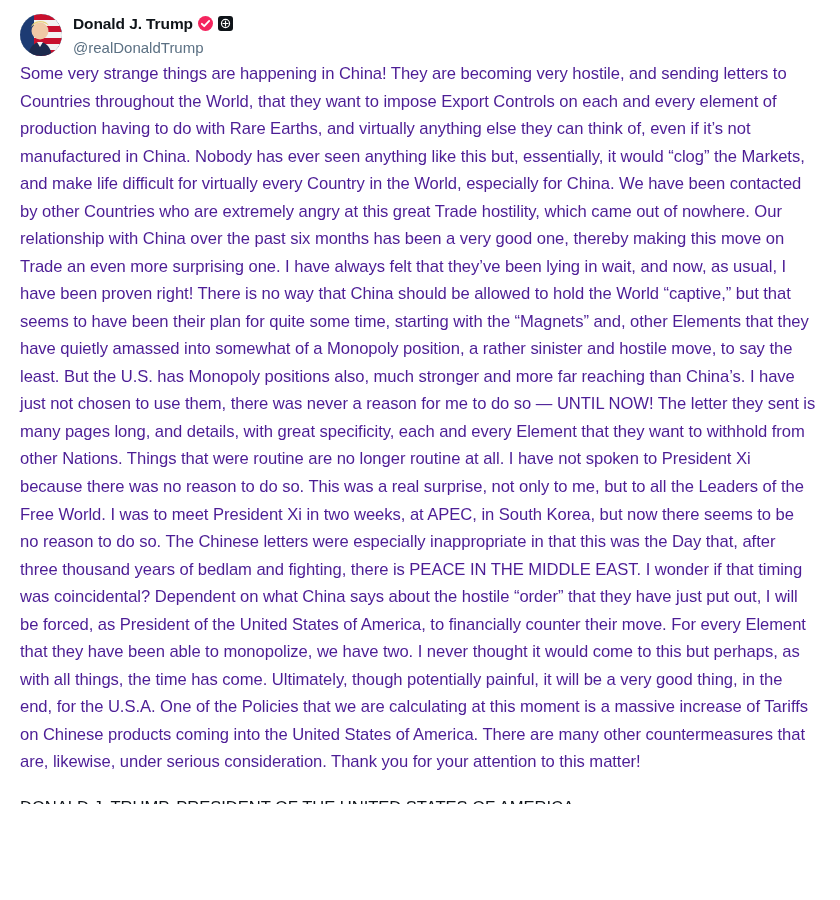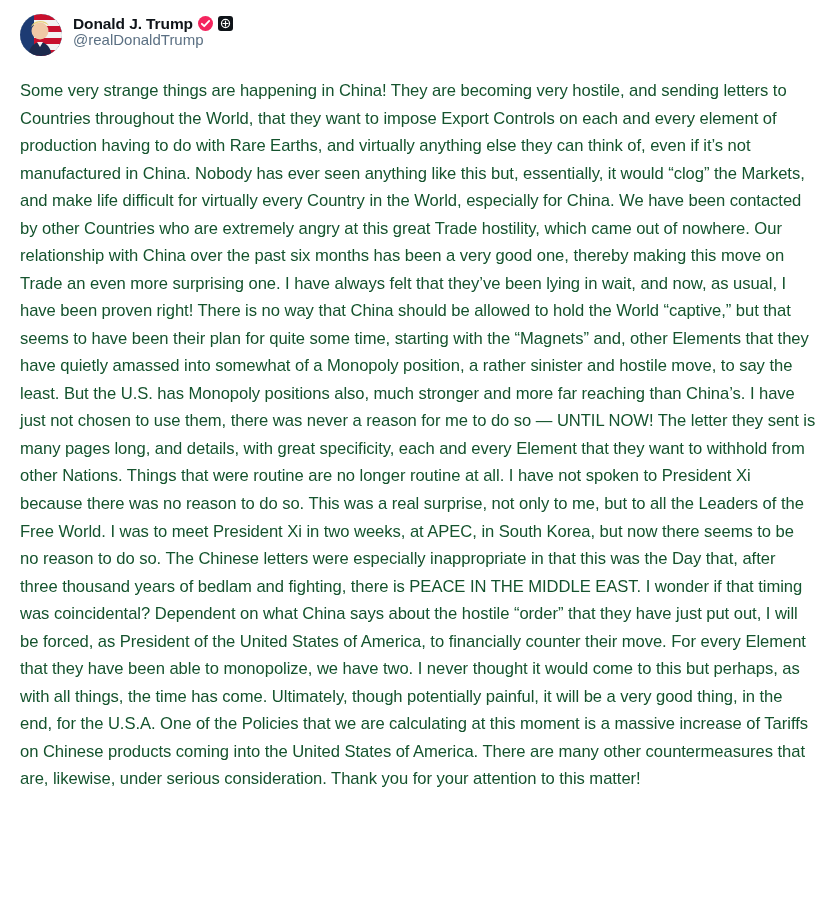--- a/index.html
+++ b/index.html
@@ -75,28 +75,28 @@
     background: #0f1419;
     display: inline-flex;
     align-items: center;
     justify-content: center;
     flex: 0 0 auto;
   }
   .affiliate svg { display: block; }
   .handle {
     font-size: 15px;
     color: #5b7083;
-    margin-top: 0;
+    margin-top: 8px;
     line-height: 1.1;
   }
   .body-text {
-    margin-top: 21px;
+    margin-top: 4px;
     font-size: 16.6px;
     line-height: 1.66;
-    color: #14532d;
+    color: #4c1d95;
     letter-spacing: -0.05px;
     white-space: pre-wrap;
     word-wrap: break-word;
     padding-left: 2px;
     padding-right: 6px;
   }
   .signature {
     margin-top: 20px;
     font-size: 16.6px;
     line-height: 1.5;

